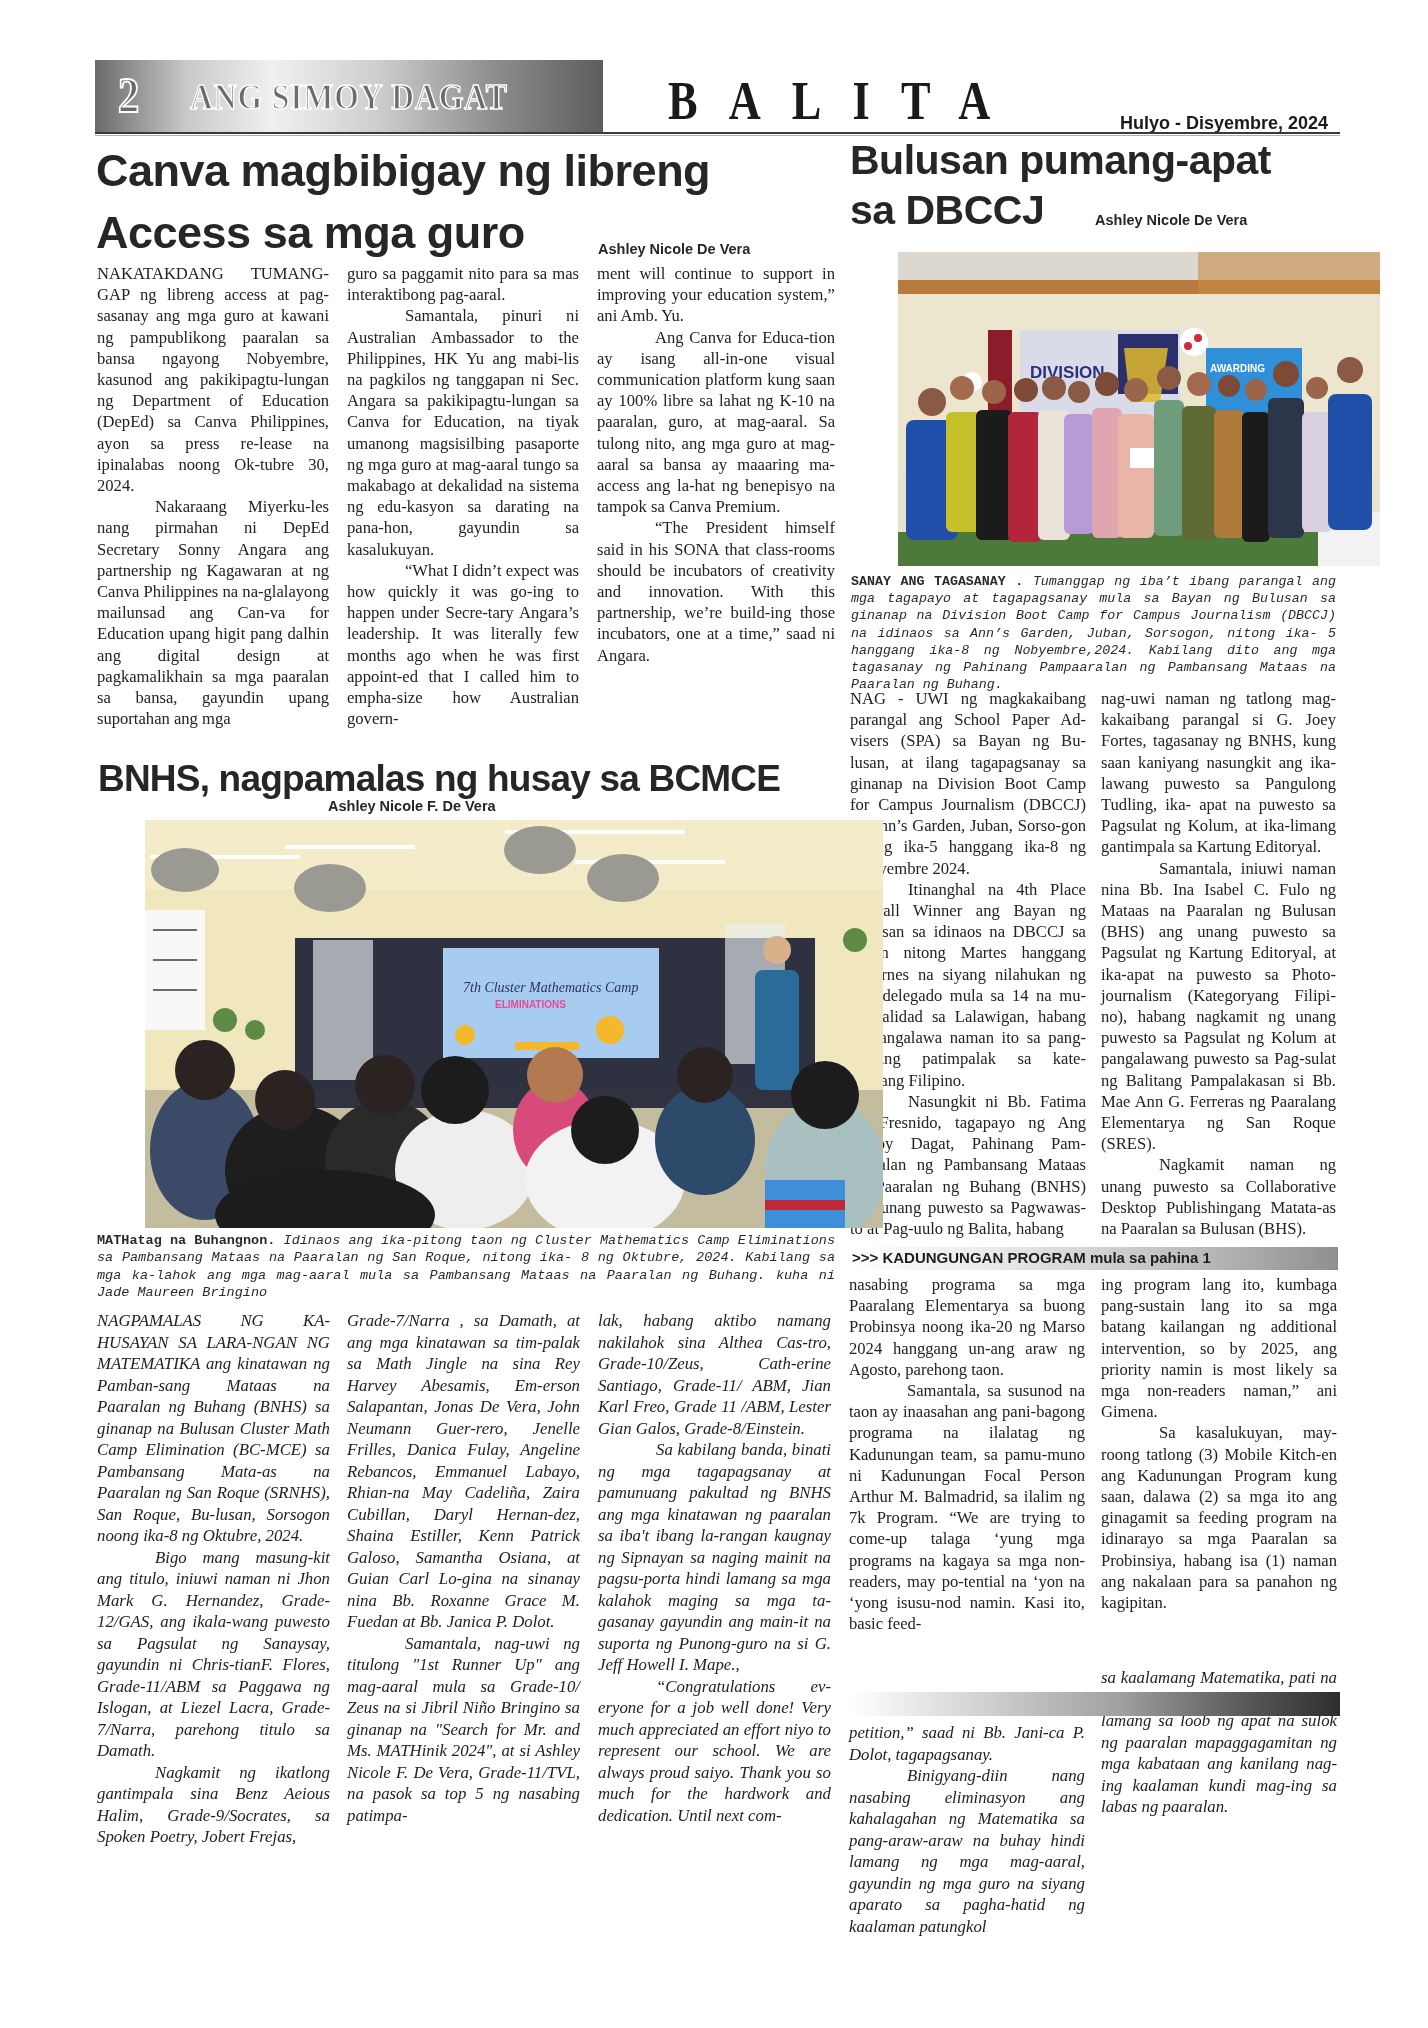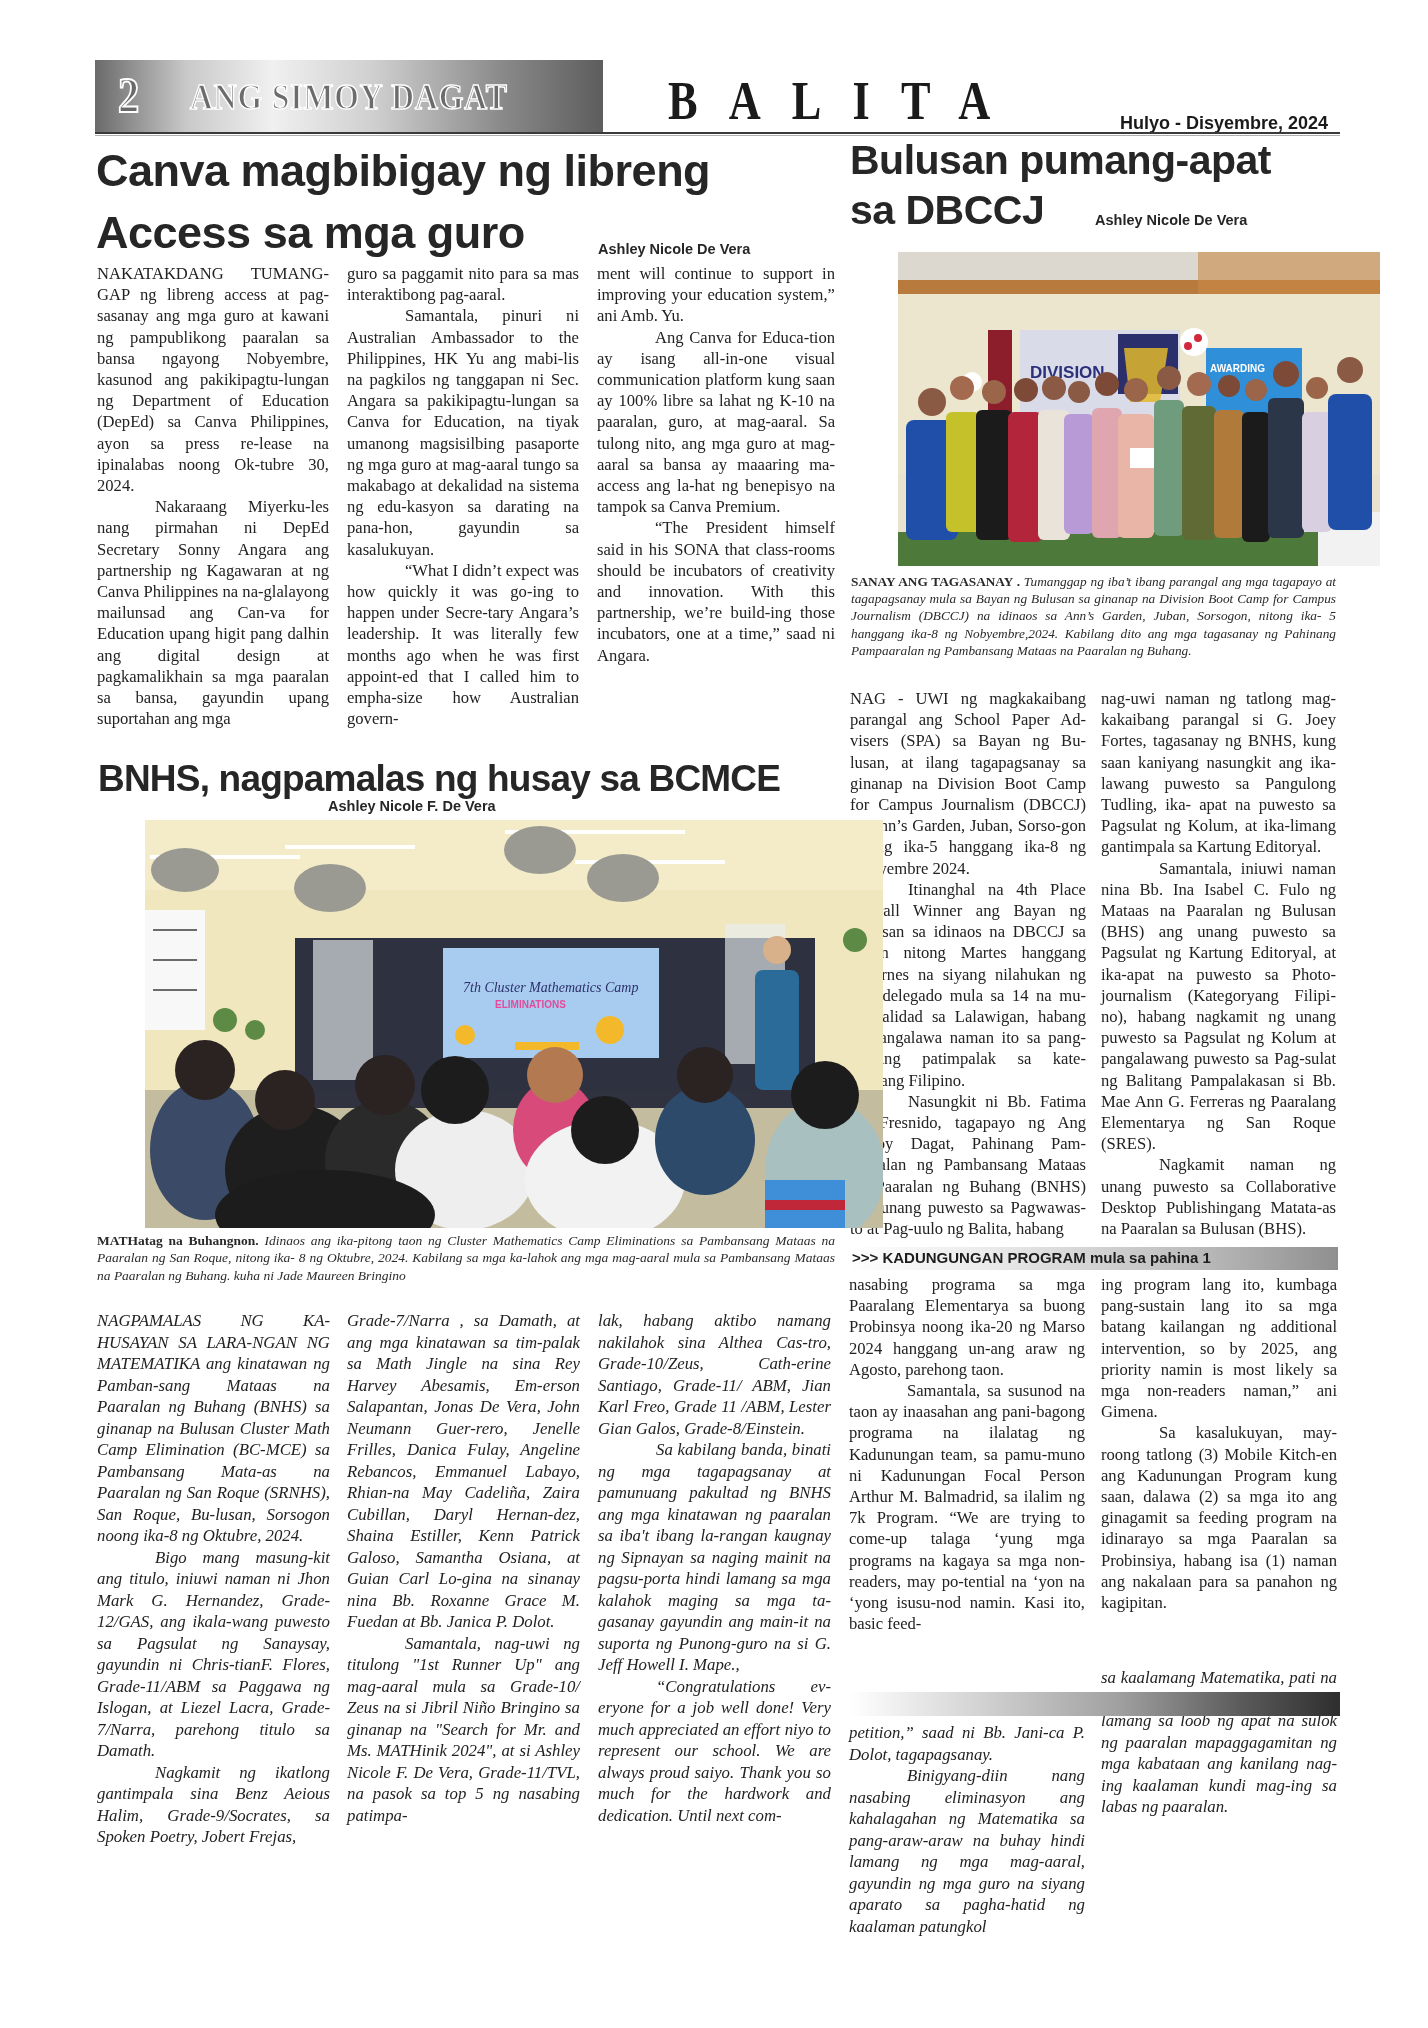--- a/index.html
+++ b/index.html
@@ -26,21 +26,21 @@
 
   
   .col { position: absolute; font-family: "Liberation Serif", serif; font-size: 16.6px; line-height: 21.2px;
     text-align: justify; color: #222; hyphens: manual; }
   .col p { text-indent: 0; }
   .col p.ind { text-indent: 58px; }
   .col.times { font-size: 16.8px; line-height: 21.5px; font-style: italic; }
 
   
   .photo { position: absolute; overflow: hidden; margin-left: 48px; }
-  .caption { position: absolute; font-family: Liberation Serif, serif; font-size: 13.3px; line-height: 17.2px; color: #2a2a2a; text-align: justify; }
+  .caption { position: absolute; font-family: Liberation Mono, monospace; font-size: 13.3px; line-height: 17.2px; color: #2a2a2a; text-align: justify; }
   .caption b { font-style: normal; font-weight: bold; }
   .caption i { font-style: italic; }
 
   .jump-bar { position: absolute; left: 848px; top: 1247px; width: 490px; height: 23px;
     background: linear-gradient(90deg, #ffffff 0%, #e9e9e9 30%, #bdbdbd 70%, #8f8f8f 100%); }
   .jump-text { position: absolute; left: 852px; top: 1249px; font-family: "Liberation Sans", sans-serif; font-weight: bold; font-size: 15px; color: #1d1d1d; }
   .grad-bar { position: absolute; left: 850px; top: 1692px; width: 490px; height: 24px;
     background: linear-gradient(90deg, #ffffff 0%, #d5d5d5 25%, #a0a0a0 55%, #5a5a5a 80%, #2e2e2e 100%); }
 </style>
 </head>

